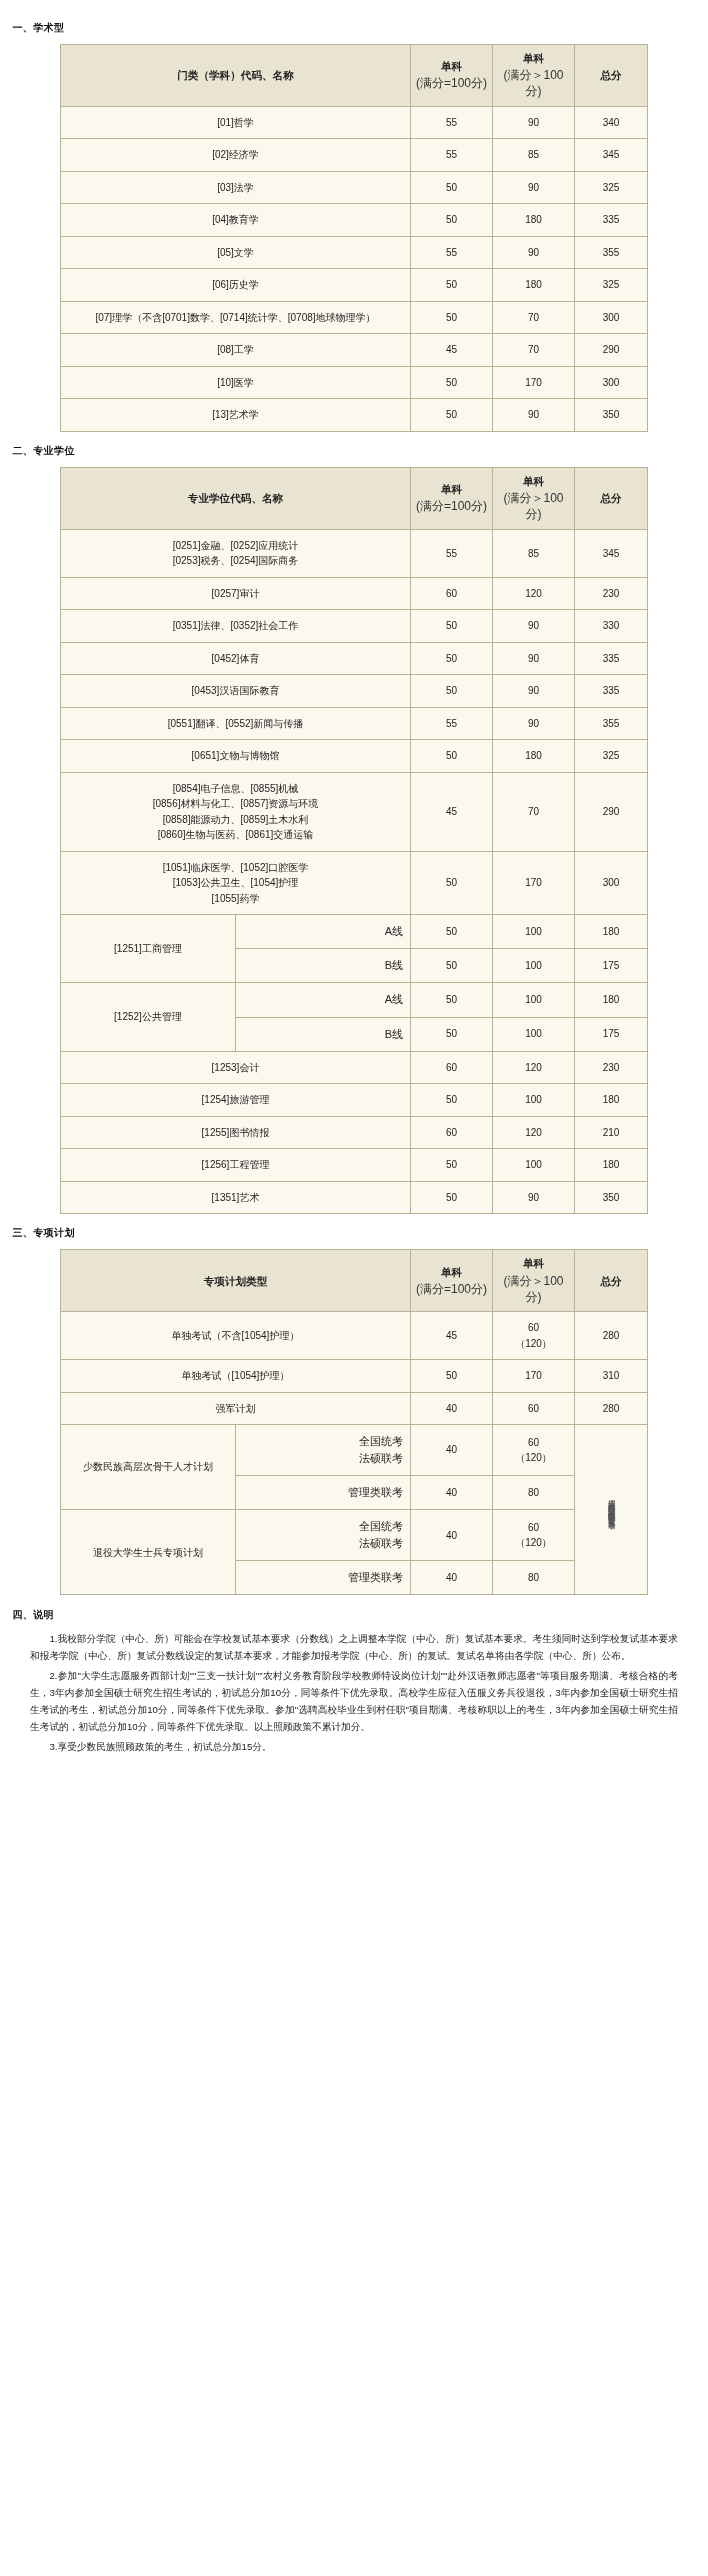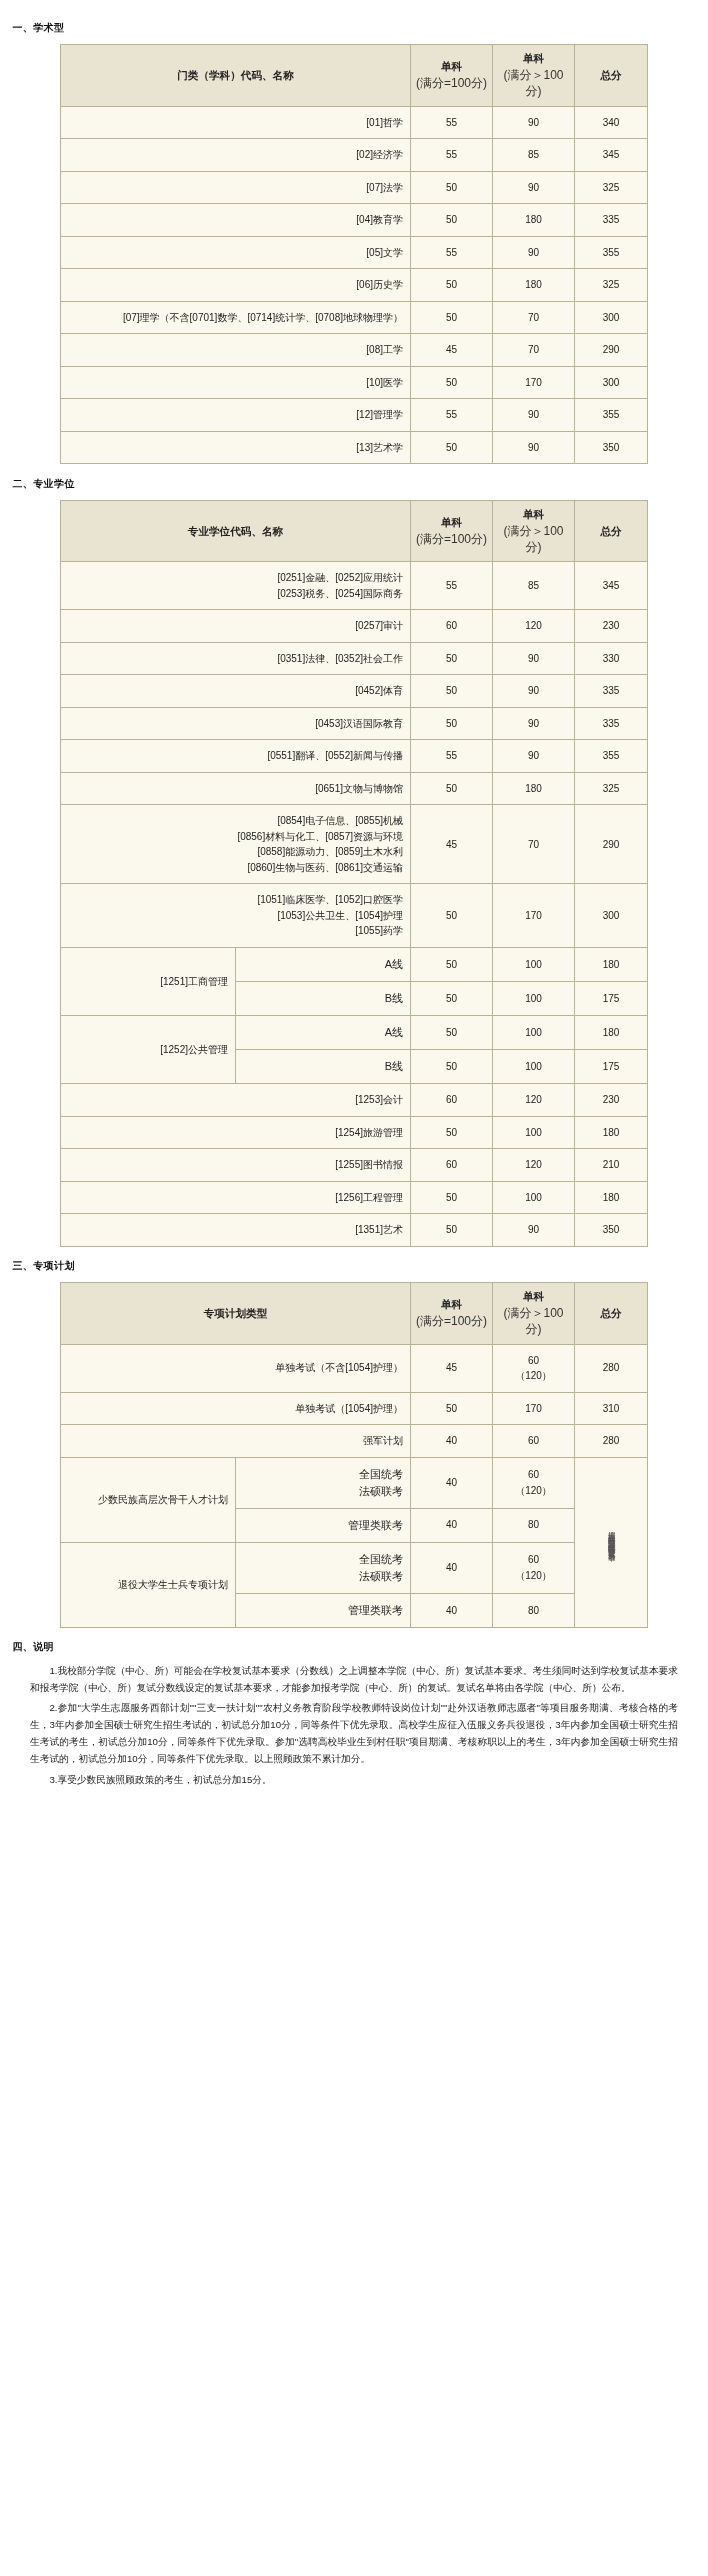--- a/index.html
+++ b/index.html
@@ -46,21 +46,21 @@
     margin-top:1.8px;
   }
   td{
     background:#fbf8ee;
     font-size:10px;
     color:#222;
     padding:8px 7px;
     line-height:1.55;
     vertical-align:middle;
   }
-  td.name{text-align:right;}
+  td.name{text-align:center;}
   td.num{text-align:center;}
   td.sub-label{text-align:right;font-size:11px;}
   td.vert-note{
     text-align:center;
     font-size:7.5px;
     color:#555;
     line-height:1.25;
     padding:3.5px 1.8px;
   }
   .vert-note span{
@@ -116,21 +116,21 @@
             <td class="num"><span>90</span></td>
             <td class="num"><span>340</span></td>
           </tr>
           <tr>
             <td class="name"><span>[02]经济学</span></td>
             <td class="num"><span>55</span></td>
             <td class="num"><span>85</span></td>
             <td class="num"><span>345</span></td>
           </tr>
           <tr>
-            <td class="name"><span>[07]法学</span></td>
+            <td class="name"><span>[03]法学</span></td>
             <td class="num"><span>50</span></td>
             <td class="num"><span>90</span></td>
             <td class="num"><span>325</span></td>
           </tr>
           <tr>
             <td class="name"><span>[04]教育学</span></td>
             <td class="num"><span>50</span></td>
             <td class="num"><span>180</span></td>
             <td class="num"><span>335</span></td>
           </tr>
@@ -156,26 +156,20 @@
             <td class="name"><span>[08]工学</span></td>
             <td class="num"><span>45</span></td>
             <td class="num"><span>70</span></td>
             <td class="num"><span>290</span></td>
           </tr>
           <tr>
             <td class="name"><span>[10]医学</span></td>
             <td class="num"><span>50</span></td>
             <td class="num"><span>170</span></td>
             <td class="num"><span>300</span></td>
-          </tr>
-          <tr>
-            <td class="name"><span>[12]管理学</span></td>
-            <td class="num"><span>55</span></td>
-            <td class="num"><span>90</span></td>
-            <td class="num"><span>355</span></td>
           </tr>
           <tr>
             <td class="name"><span>[13]艺术学</span></td>
             <td class="num"><span>50</span></td>
             <td class="num"><span>90</span></td>
             <td class="num"><span>350</span></td>
           </tr>
         </tbody>
     </table>
   </div>

